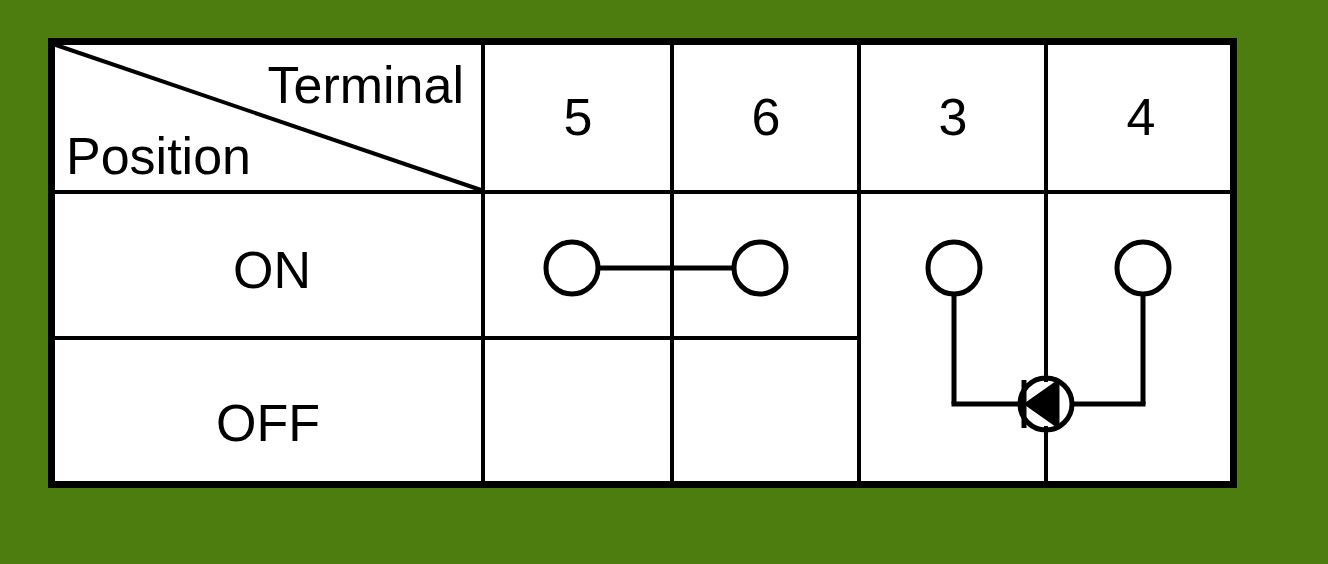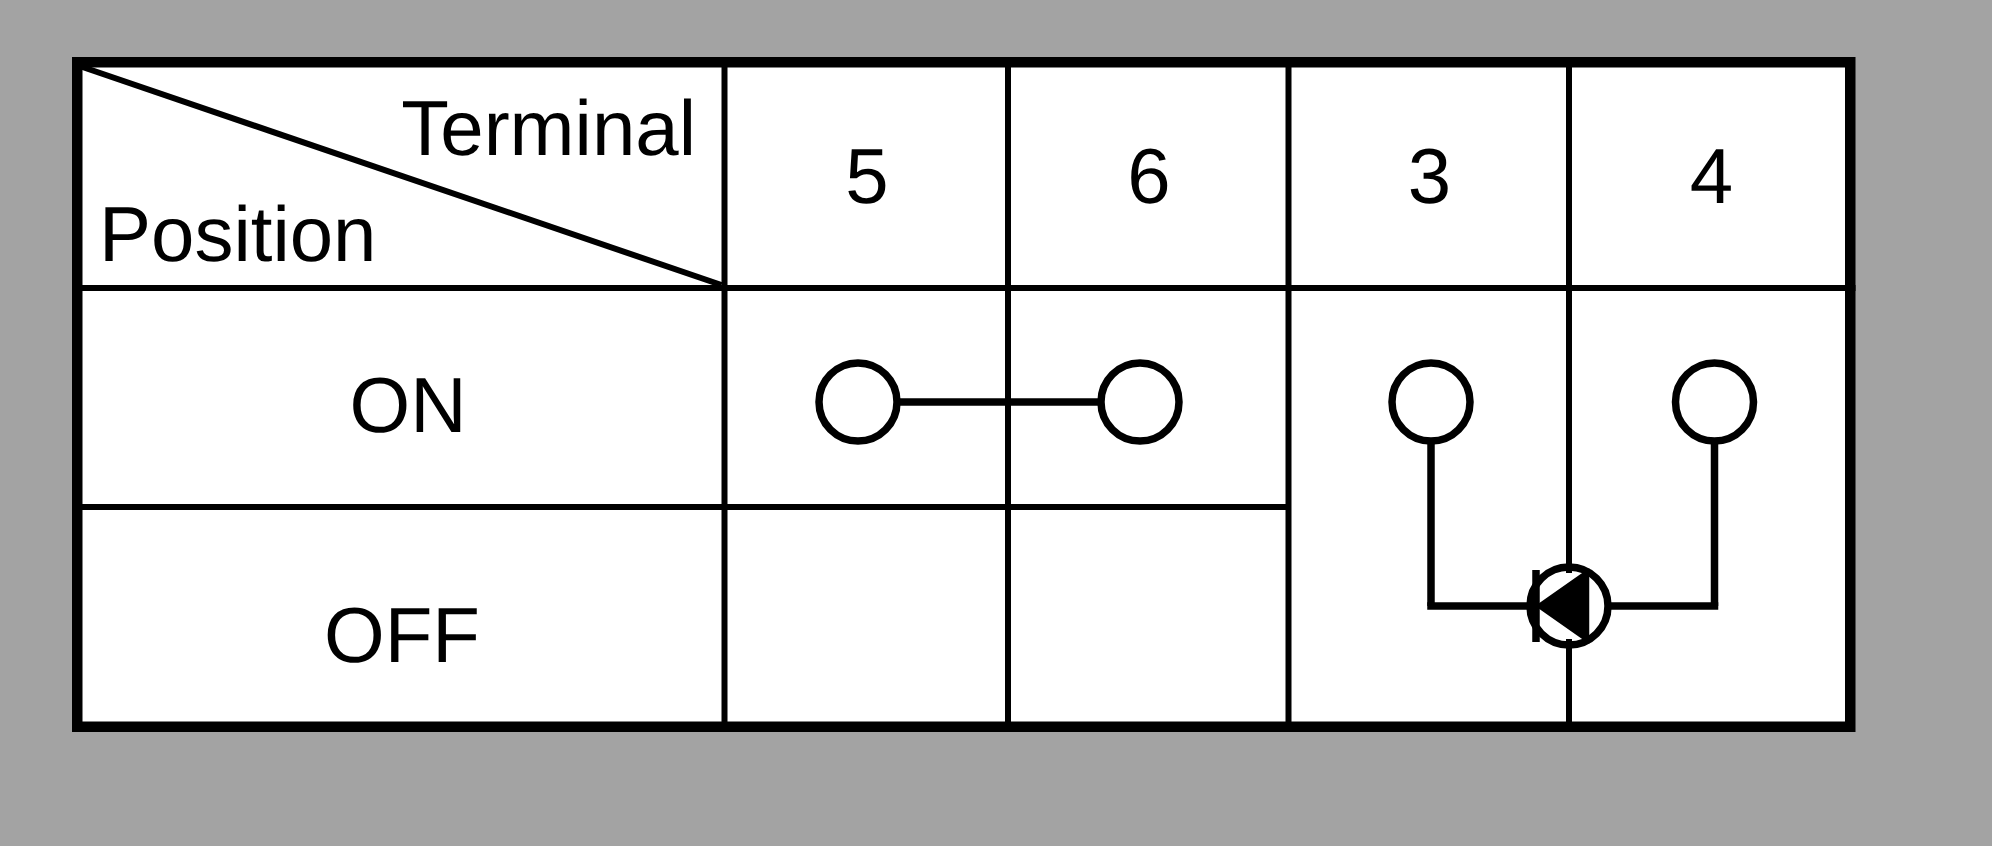--- a/index.html
+++ b/index.html
@@ -12,21 +12,21 @@
     width: 1328px;
     height: 564px;
     font-family: "Liberation Sans", sans-serif;
     color: #000000;
     overflow: hidden;
   }
   #canvas-root {
     position: relative;
     width: 1328px;
     height: 564px;
-    background: #a3a3a3;
+    background: #4d7c0f;
   }
   #table-svg {
     position: absolute;
     left: 0;
     top: 0;
     width: 1328px;
     height: 564px;
     display: block;
   }
   .tbl-text {

